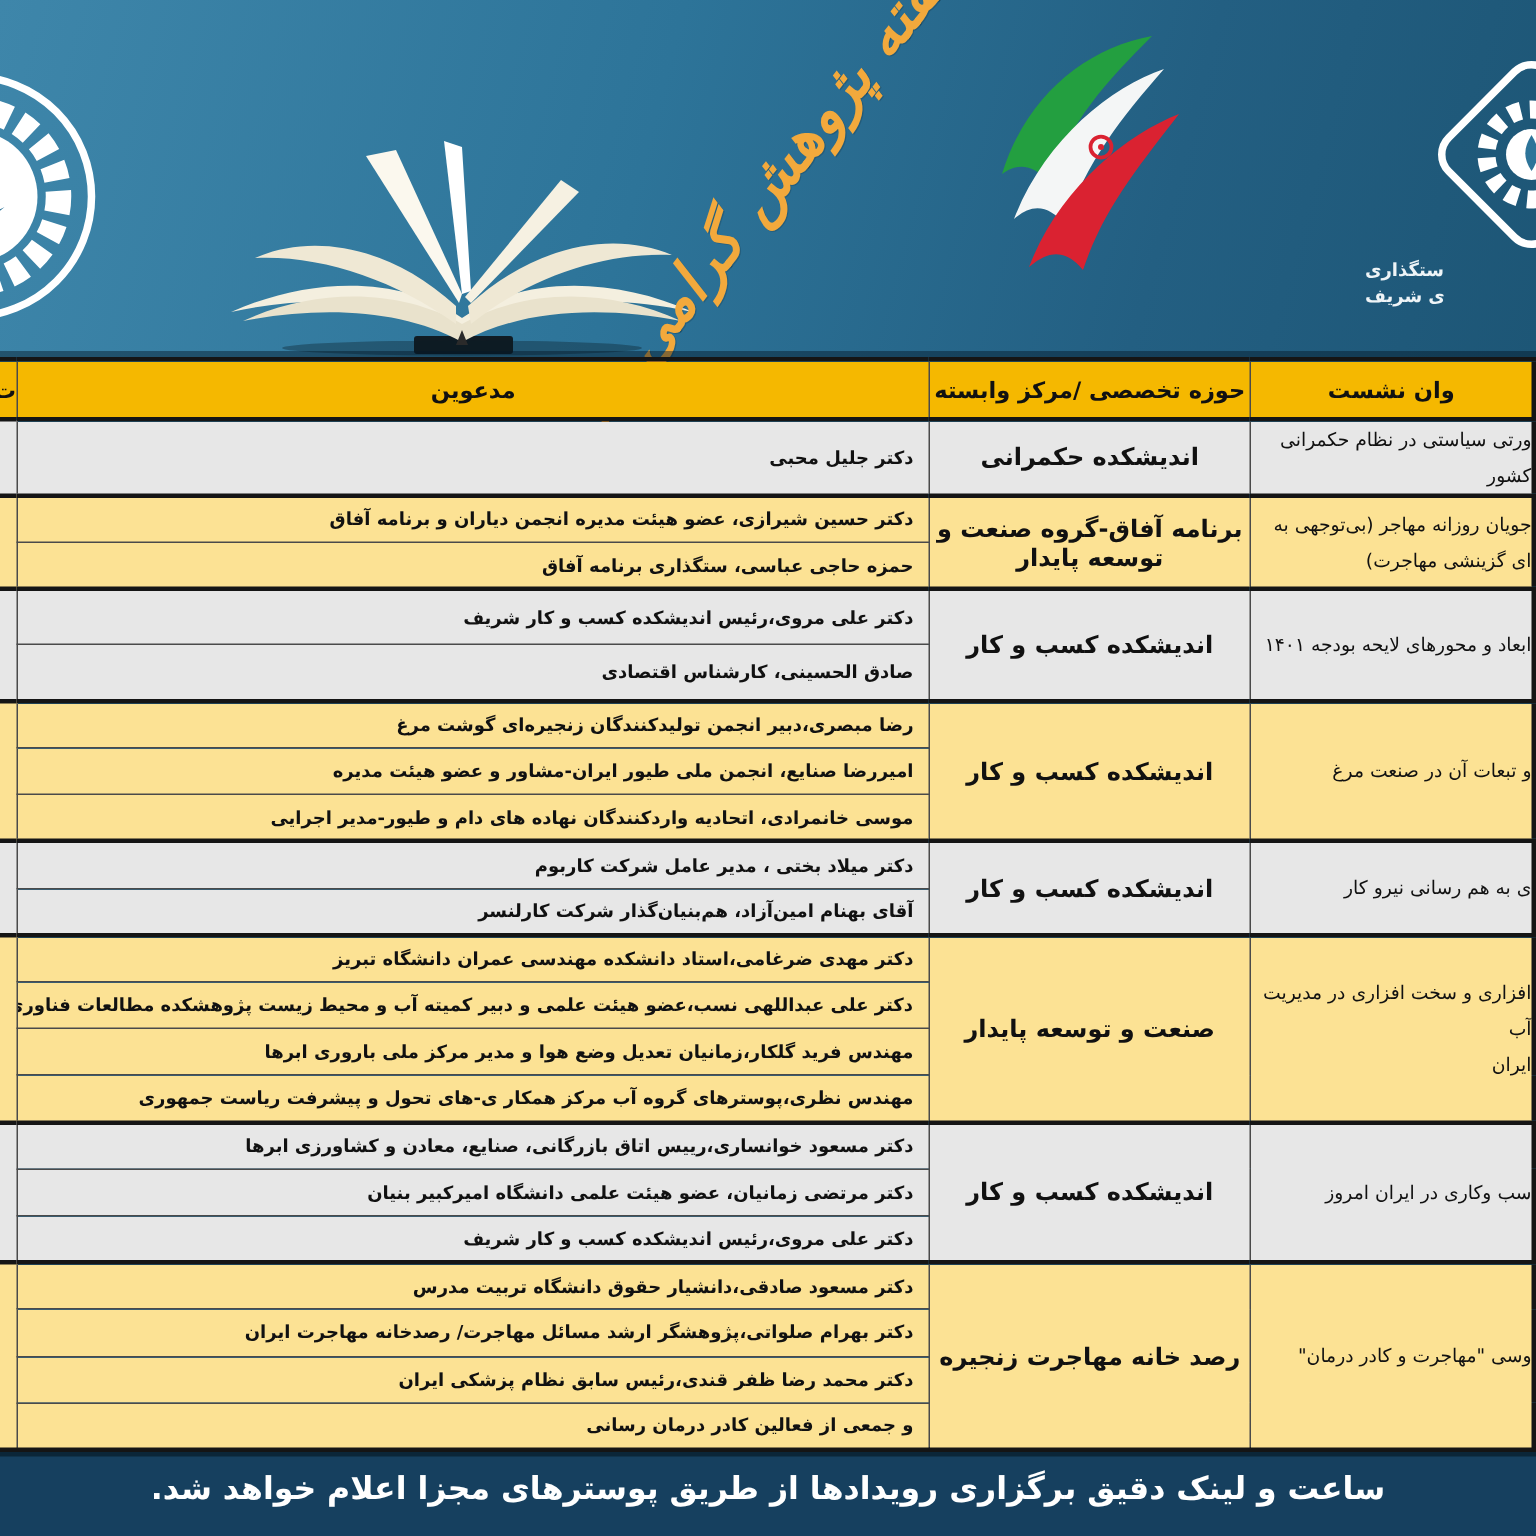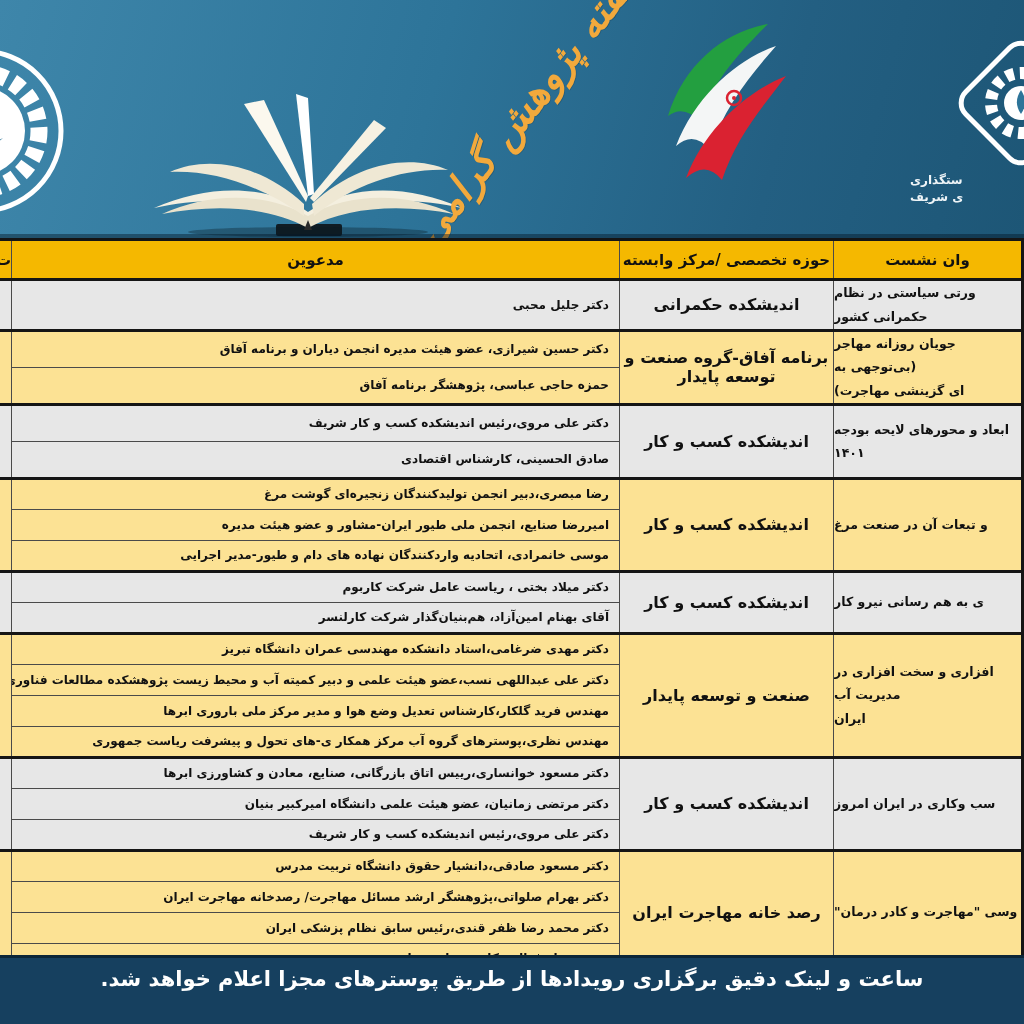--- a/index.html
+++ b/index.html
@@ -27,31 +27,31 @@
 
   
   .table-wrap { position:absolute; top:238px; left:0; width:1024px; height:730px; }
   table.sessions { width:1024px; height:100%; border-collapse:collapse; table-layout:fixed; direction:rtl;
     border:3px solid #151515; }
   col.c-title { width:189px; } col.c-center { width:214px; } col.c-invitees { width:608px; } col.c-date { width:13px; }
   td, th { border:1px solid #4a4a4a; vertical-align:middle; color:#111; }
   tr.head th { background:#f5b800; height:40px; font-size:15px; font-weight:bold;
     border-top:3px solid #151515; border-bottom:3px solid #151515; overflow:hidden; white-space:nowrap; }
   tr.group-start td { border-top:3px solid #151515; }
-  td.session-title { text-align:left; font-weight:bold; font-size:12.5px; white-space:pre-line; line-height:1.9; overflow:hidden; }
+  td.session-title { text-align:right; font-weight:normal; font-size:12.5px; white-space:pre-line; line-height:1.9; overflow:hidden; }
   td.session-center { text-align:center; font-weight:bold; font-size:16px; overflow:hidden; }
   td.invitee { font-weight:bold; font-size:12px; padding:2px 10px 2px 4px; overflow:hidden; white-space:nowrap; }
   td.date-cell { padding:0; }
   tr.g0 td { height:40px; } tr.g2 td { height:37px; }
   tr td { height:31px; }
   .tone-yellow { background:#fce294; }
   .tone-gray   { background:#e7e7e7; }
 
   
-  .footer-bar { position:absolute; left:0; bottom:0; width:1024px; height:69px; background:#16405f;
+  .footer-bar { position:absolute; left:0; bottom:0; width:1024px; height:56px; background:#16405f;
     border-top:3px solid #0b2638; display:flex; align-items:flex-start; justify-content:center; }
   .footer-note { color:#ffffff; font-weight:bold; font-size:21px; margin-top:9px; direction:rtl; }
 </style>
 </head>
 <body>
 
 <div class="poster">
 
   <div class="header-band">
 
@@ -126,21 +126,21 @@
             <td class="date-cell tone-gray"></td>
           </tr>
           <tr class="g1 group-start">
             <td class="session-title tone-yellow" rowspan="2">جویان روزانه مهاجر (بی‌توجهی به
 ای گزینشی مهاجرت)</td>
             <td class="session-center tone-yellow" rowspan="2">برنامه آفاق-گروه صنعت و توسعه پایدار</td>
             <td class="invitee tone-yellow">دکتر حسین شیرازی، عضو هیئت مدیره انجمن دیاران و برنامه آفاق</td>
             <td class="date-cell tone-yellow" rowspan="2"></td>
           </tr>
           <tr class="g1">
-            <td class="invitee tone-yellow">حمزه حاجی عباسی، پژوهشگر برنامه آفاق</td>
+            <td class="invitee tone-yellow">حمزه حاجی عباسی، ستگذاری برنامه آفاق</td>
           </tr>
           <tr class="g2 group-start">
             <td class="session-title tone-gray" rowspan="2">ابعاد و محورهای لایحه بودجه ۱۴۰۱</td>
             <td class="session-center tone-gray" rowspan="2">اندیشکده کسب و کار</td>
             <td class="invitee tone-gray">دکتر علی مروی،رئیس اندیشکده کسب و کار شریف</td>
             <td class="date-cell tone-gray" rowspan="2"></td>
           </tr>
           <tr class="g2">
             <td class="invitee tone-gray">صادق الحسینی، کارشناس اقتصادی</td>
           </tr>
@@ -152,57 +152,57 @@
           </tr>
           <tr class="g3">
             <td class="invitee tone-yellow">امیررضا صنایع، انجمن ملی طیور ایران-مشاور و عضو هیئت مدیره</td>
           </tr>
           <tr class="g3">
             <td class="invitee tone-yellow">موسی خانمرادی، اتحادیه واردکنندگان نهاده های دام و طیور-مدیر اجرایی</td>
           </tr>
           <tr class="g4 group-start">
             <td class="session-title tone-gray" rowspan="2">ی به هم رسانی نیرو کار</td>
             <td class="session-center tone-gray" rowspan="2">اندیشکده کسب و کار</td>
-            <td class="invitee tone-gray">دکتر میلاد بختی ، ریاست عامل شرکت کاربوم</td>
+            <td class="invitee tone-gray">دکتر میلاد بختی ، مدیر عامل شرکت کاربوم</td>
             <td class="date-cell tone-gray" rowspan="2"></td>
           </tr>
           <tr class="g4">
             <td class="invitee tone-gray">آقای بهنام امین‌آزاد، هم‌بنیان‌گذار شرکت کارلنسر</td>
           </tr>
           <tr class="g5 group-start">
             <td class="session-title tone-yellow" rowspan="4">افزاری و سخت افزاری در مدیریت آب
 ایران</td>
             <td class="session-center tone-yellow" rowspan="4">صنعت و توسعه پایدار</td>
             <td class="invitee tone-yellow">دکتر مهدی ضرغامی،استاد دانشکده مهندسی عمران دانشگاه تبریز</td>
             <td class="date-cell tone-yellow" rowspan="4"></td>
           </tr>
           <tr class="g5">
             <td class="invitee tone-yellow">دکتر علی عبداللهی نسب،عضو هیئت علمی و دبیر کمیته آب و محیط زیست پژوهشکده مطالعات فناوری ریاست جمهوری</td>
           </tr>
           <tr class="g5">
-            <td class="invitee tone-yellow">مهندس فرید گلکار،کارشناس تعدیل وضع هوا و مدیر مرکز ملی باروری ابرها</td>
+            <td class="invitee tone-yellow">مهندس فرید گلکار،زمانیان تعدیل وضع هوا و مدیر مرکز ملی باروری ابرها</td>
           </tr>
           <tr class="g5">
             <td class="invitee tone-yellow">مهندس نظری،پوسترهای گروه آب مرکز همکار ی-های تحول و پیشرفت ریاست جمهوری</td>
           </tr>
           <tr class="g6 group-start">
             <td class="session-title tone-gray" rowspan="3">سب وکاری در ایران امروز</td>
             <td class="session-center tone-gray" rowspan="3">اندیشکده کسب و کار</td>
             <td class="invitee tone-gray">دکتر مسعود خوانساری،رییس اتاق بازرگانی، صنایع، معادن و کشاورزی ابرها</td>
             <td class="date-cell tone-gray" rowspan="3"></td>
           </tr>
           <tr class="g6">
             <td class="invitee tone-gray">دکتر مرتضی زمانیان، عضو هیئت علمی دانشگاه امیرکبیر بنیان</td>
           </tr>
           <tr class="g6">
             <td class="invitee tone-gray">دکتر علی مروی،رئیس اندیشکده کسب و کار شریف</td>
           </tr>
           <tr class="g7 group-start">
             <td class="session-title tone-yellow" rowspan="4">وسی "مهاجرت و کادر درمان"</td>
-            <td class="session-center tone-yellow" rowspan="4">رصد خانه مهاجرت ایران</td>
+            <td class="session-center tone-yellow" rowspan="4">رصد خانه مهاجرت زنجیره</td>
             <td class="invitee tone-yellow">دکتر مسعود صادقی،دانشیار حقوق دانشگاه تربیت مدرس</td>
             <td class="date-cell tone-yellow" rowspan="4"></td>
           </tr>
           <tr class="g7">
             <td class="invitee tone-yellow">دکتر بهرام صلواتی،پژوهشگر ارشد مسائل مهاجرت/ رصدخانه مهاجرت ایران</td>
           </tr>
           <tr class="g7">
             <td class="invitee tone-yellow">دکتر محمد رضا ظفر قندی،رئیس سابق نظام پزشکی ایران</td>
           </tr>
           <tr class="g7">

